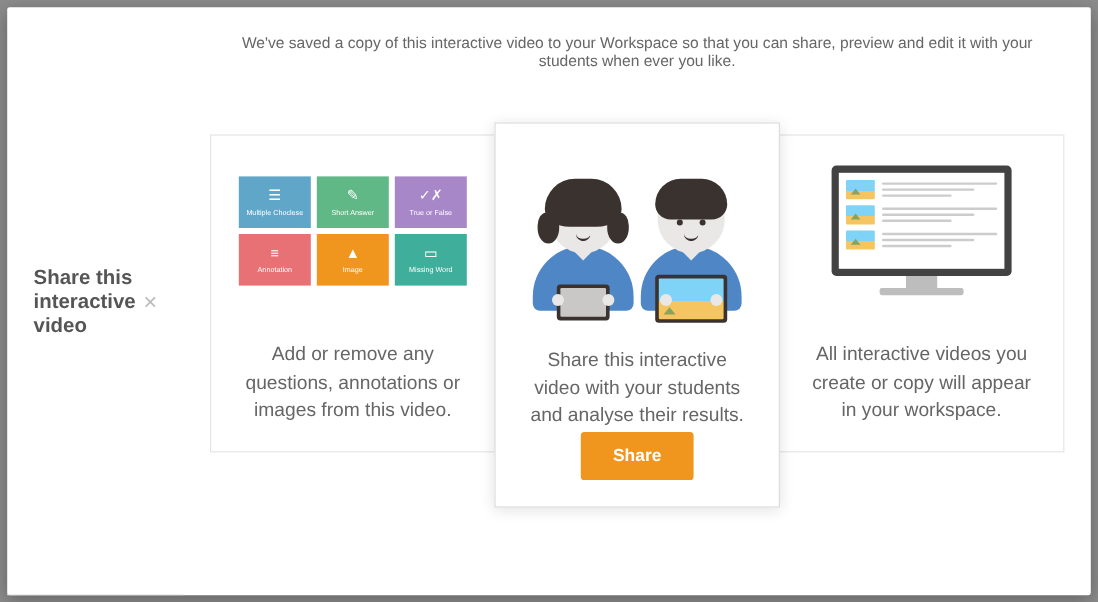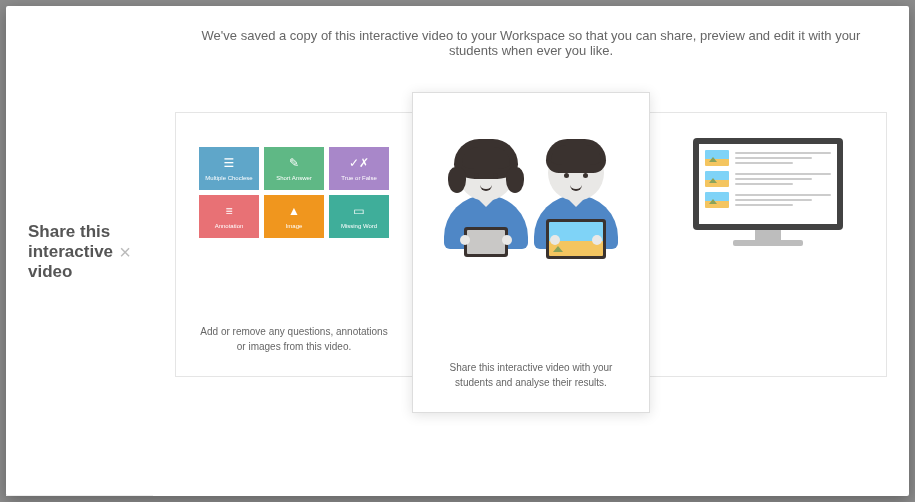--- a/index.html
+++ b/index.html
@@ -72,34 +72,34 @@
   }
   .card.side {
     margin-top: 28px;
     margin-bottom: 28px;
     height: 265px;
   }
   .card.middle {
     border: 1px solid #ddd;
     box-shadow: 0 2px 12px rgba(0,0,0,.12);
     z-index: 2;
-    margin: 8px -1px;
+    margin: 18px -1px;
     height: 321px;
   }
   .illus {
     width: 200px;
     height: 110px;
     display: flex;
     align-items: center;
     justify-content: center;
   }
   .illus.mid { height: 160px; }
   .card-text {
     color: #666;
-    font-size: 10px;
+    font-size: 16px;
     line-height: 1.45;
     padding: 0 6px;
   }
   .btn {
     display: inline-block;
     padding: 9px 20px;
     font-size: 13.5px;
     font-weight: bold;
     border-radius: 3px;
     cursor: pointer;
@@ -273,20 +273,21 @@
                 <div class="tablet tablet2">
                     <div class="tscr"></div>
                   </div>
                 <span class="hand l"></span>
                   <span class="hand r"></span>
               </div>
             </div>
           </div>
         </div>
         <div class="card-text">Share this interactive video with your students and analyse their results.</div>
+        <button class="btn primary">Share</button>
       </div>
 
       <div class="card side">
         <div class="illus">
           <div class="monitor">
             <div class="screen-frame">
               <div class="screen-inner">
                 <div class="srow">
                     <div class="thumb"></div>
                     <div class="lines">
@@ -310,17 +311,18 @@
                       <span></span>
                       <span></span>
                     </div>
                   </div>
               </div>
             </div>
             <div class="mstand"></div>
             <div class="mbase"></div>
           </div>
         </div>
+        <div class="card-text">All interactive videos you create or copy will appear in your workspace.</div>
       </div>
 
     </div>
   </div>
 </div>
 
 </body></html>

